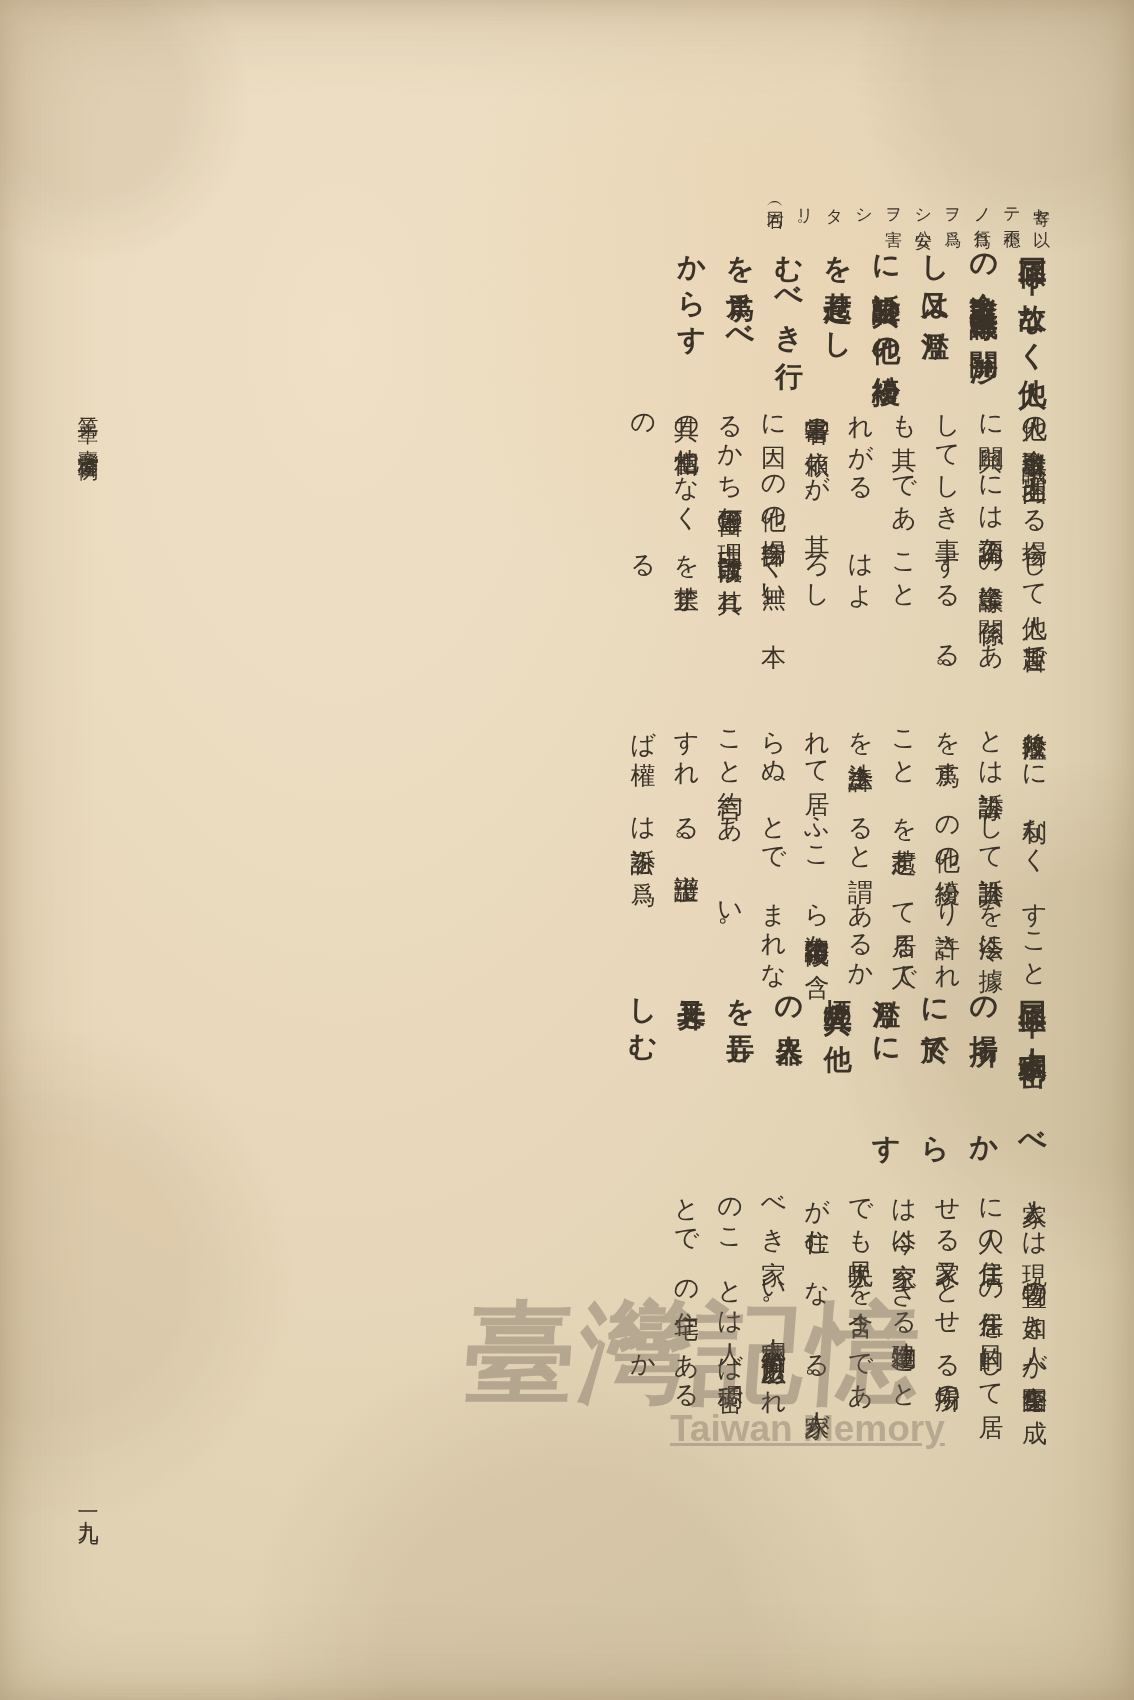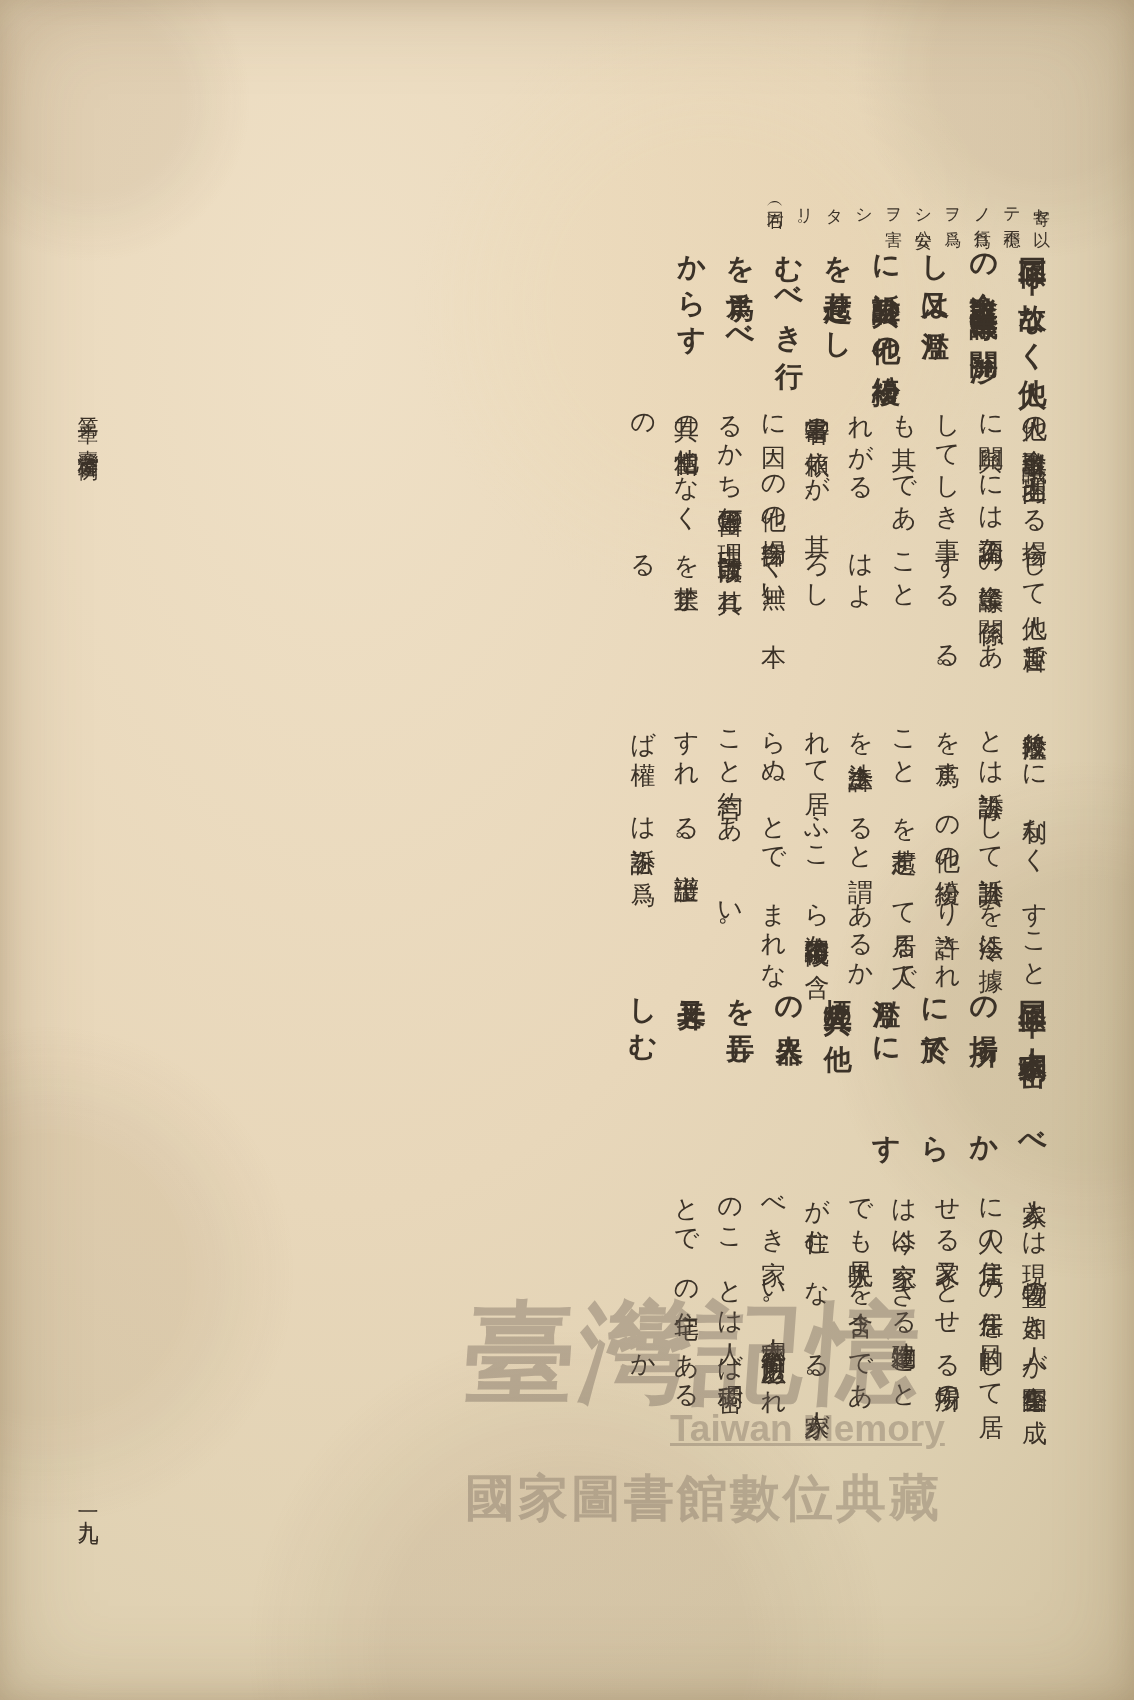--- a/index.html
+++ b/index.html
@@ -174,15 +174,14 @@
     <span>第二章　臺灣違警例</span>
   </div>
 
   <div class="page-num">
     <span>一九九</span>
   </div>
 
   <div class="watermark">
     <span class="wm-cn">臺灣記憶</span>
     <span class="wm-en">Taiwan Memory</span>
-    <span class="wm-lib">國家圖書館數位典藏</span>
   </div>
 </div>
 
 </body></html>

